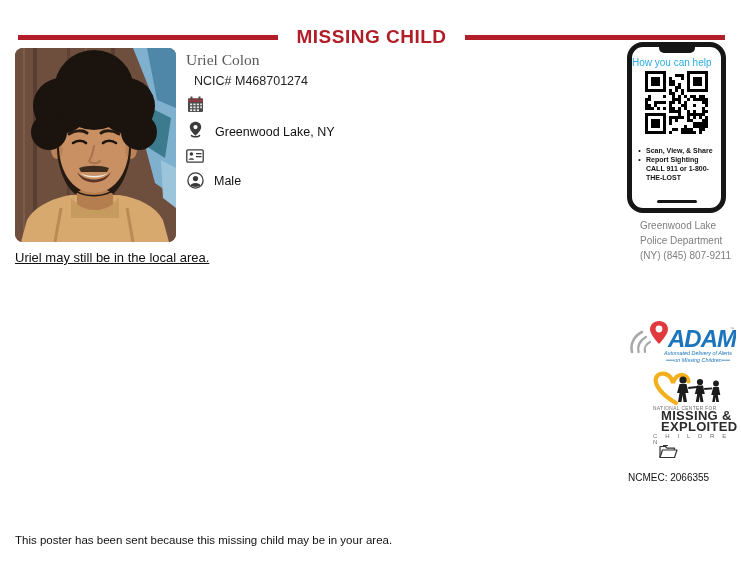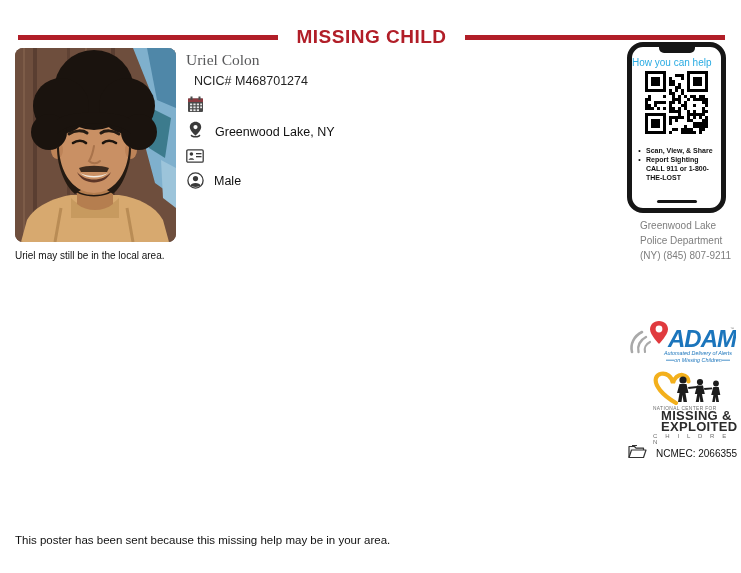--- a/index.html
+++ b/index.html
@@ -26,21 +26,21 @@
     text-align:center;font-size:19px;font-weight:bold;
     letter-spacing:.5px;color:var(--header-red);
   }
 
   
   .photo{
     position:absolute;left:15px;top:48px;width:161px;height:194px;
     border-radius:8px;overflow:hidden;background:#6e4f3f;
   }
   .photo svg{display:block;}
-  .photo-caption{position:absolute;left:15px;top:250px;font-size:10px;color:#111;}
+  .photo-caption{position:absolute;left:15px;top:250px;font-size:13px;color:#111;text-decoration:underline;}
 
   
   .subject-name{position:absolute;left:186px;top:51px;font-size:15.5px;color:#58595B;font-family:Liberation Serif, serif;}
   .subject-ncic{position:absolute;left:186px;top:74px;font-size:12.5px;color:#222;margin-left:8px;}
   .detail-row{position:absolute;left:186px;display:flex;align-items:center;gap:11px;height:19px;}
   .detail-row .dicon{width:18px;height:18px;flex:0 0 18px;display:flex;align-items:center;justify-content:center;}
   .detail-row .dtext{font-size:12.5px;color:#111;}
 
   
   .phone{
@@ -70,21 +70,21 @@
   
   .adam{position:absolute;left:626px;top:318px;width:110px;height:46px;font-style:italic;}
   
   .ncmec{position:absolute;left:650px;top:371px;width:88px;}
   .ncmec .graphic{display:block;margin:0 0 1px 2px;}
   .ncmec .l1{font-size:4.8px;letter-spacing:.4px;color:#6d6d6d;margin-left:3px;}
   .ncmec .l2,.ncmec .l3{font-size:13px;font-weight:bold;letter-spacing:.3px;color:#2b2b2b;line-height:10.5px;margin-left:11px;}
   .ncmec .l4{font-size:6px;letter-spacing:3.1px;color:#6d6d6d;margin-top:1px;margin-left:3px;}
 
   
-  .case-row{position:absolute;left:628px;top:444px;display:flex;align-items:center;gap:9px;}
+  .case-row{position:absolute;left:628px;top:444px;display:flex;align-items:center;gap:9px;flex-direction:column;}
   .case-row .ctext{font-size:10px;color:#111;}
 
   
   .footer-text{position:absolute;left:15px;top:534px;font-size:11.5px;color:#111;}
 </style>
 </head>
 <body>
 
 <div class="hline left"></div>
 <div class="title">MISSING CHILD</div>
@@ -494,13 +494,13 @@
   <span>
     <svg width="19" height="15" viewBox="0 0 19 15">
       <path d="M1 13.5 L1 2.5 L6.5 2.5 L8 4.2 L15.5 4.2 L15.5 6" fill="#f4f4f4" stroke="#333" stroke-width="1.2" stroke-linejoin="round"></path>
       <path d="M3.5 6 L18 6 L15.5 13.5 L1 13.5 Z" fill="#ffffff" stroke="#333" stroke-width="1.2" stroke-linejoin="round"></path>
       <path d="M4 1 L9 1 L9 2 L4 2 Z" fill="#333"></path>
     </svg>
   </span>
   <span class="ctext">NCMEC: 2066355</span>
 </div>
 
-<div class="footer-text">This poster has been sent because this missing help may be in your area.</div>
+<div class="footer-text">This poster has been sent because this missing child may be in your area.</div>
 
 </body></html>

